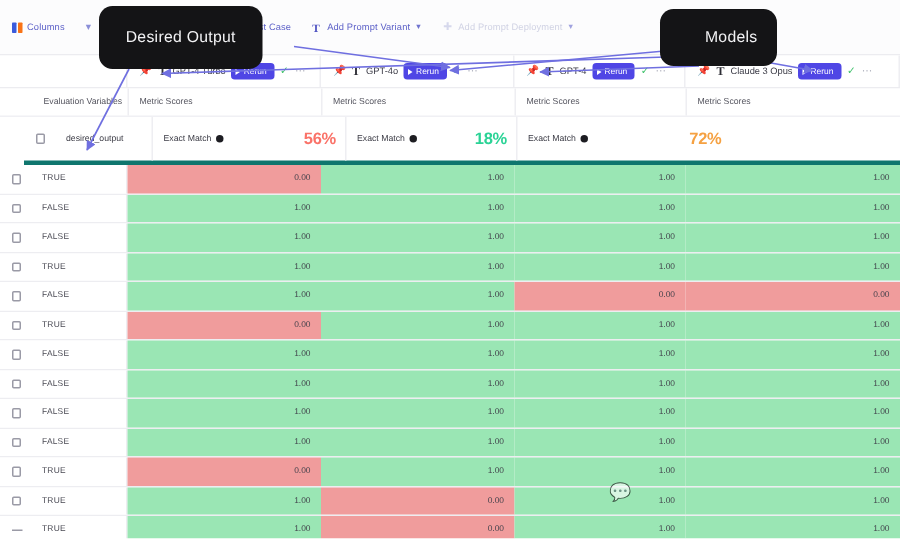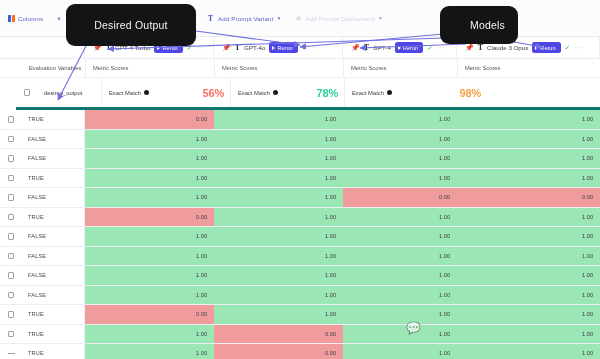--- a/index.html
+++ b/index.html
@@ -118,21 +118,21 @@
   .w2 { width: 129px; }
   .w3 { width: 114px; }
   .w4 { width: 143px; }
 
   
   .callout {
     position: absolute; background: #141416; color: #f2f2f4;
     border-radius: 9px; display: flex; align-items: center; justify-content: center;
     font-size: 10.5px; letter-spacing: .2px;
   }
-  #callout-desired { left: 66px; top: 4px; width: 130px; height: 42px; }
+  #callout-desired { left: 66px; top: 4px; width: 109px; height: 42px; }
   #callout-models  { left: 440px; top: 6px; width: 78px; height: 38px; padding-left: 17px; }
 
   svg.anno { position: absolute; left: 0; top: 0; width: 600px; height: 359px; pointer-events: none; }
 
   
   .watermark {
     position: absolute; left: 406px; top: 322px;
     display: flex; align-items: center; gap: 4px;
     color: #7d7d85; font-size: 11.5px; opacity: .62;
     white-space: nowrap;
@@ -253,28 +253,28 @@
         <span class="sc-name">Exact Match</span>
         <span class="info-dot"></span>
       </span>
       <span class="sc-pct" style="color: rgb(250, 114, 104);">56%</span>
     </div>
     <div class="sc-cell w3">
       <span class="sc-left">
         <span class="sc-name">Exact Match</span>
         <span class="info-dot"></span>
       </span>
-      <span class="sc-pct" style="color: rgb(43, 211, 150);">78%</span>
+      <span class="sc-pct" style="color: rgb(43, 211, 150);">18%</span>
     </div>
     <div class="sc-cell w4">
       <span class="sc-left">
         <span class="sc-name">Exact Match</span>
         <span class="info-dot"></span>
       </span>
-      <span class="sc-pct" style="color: rgb(245, 161, 66);">98%</span>
+      <span class="sc-pct" style="color: rgb(245, 161, 66);">72%</span>
     </div>
   </div>
 
   <div class="grid" id="grid">
       <div class="row">
         <div class="c-check">
           <span class="cbox"></span>
         </div>
         <div class="c-var">
           <span>TRUE</span>

